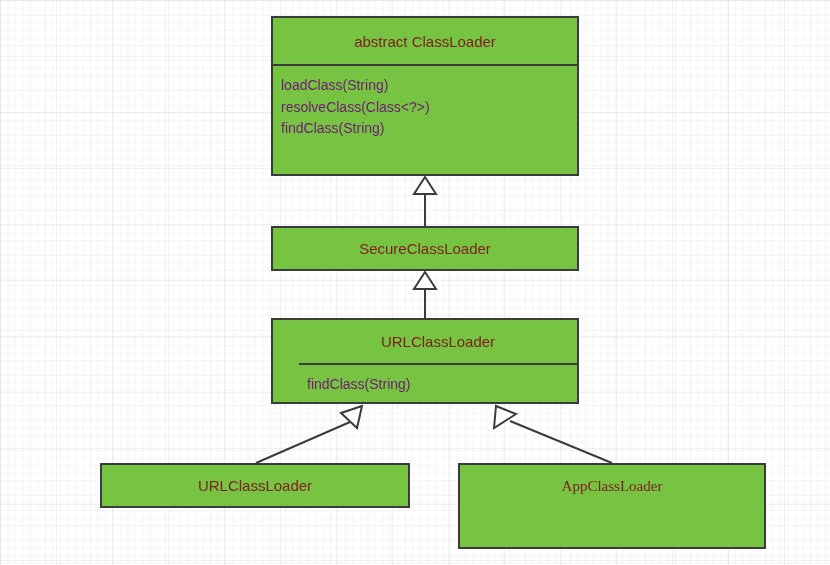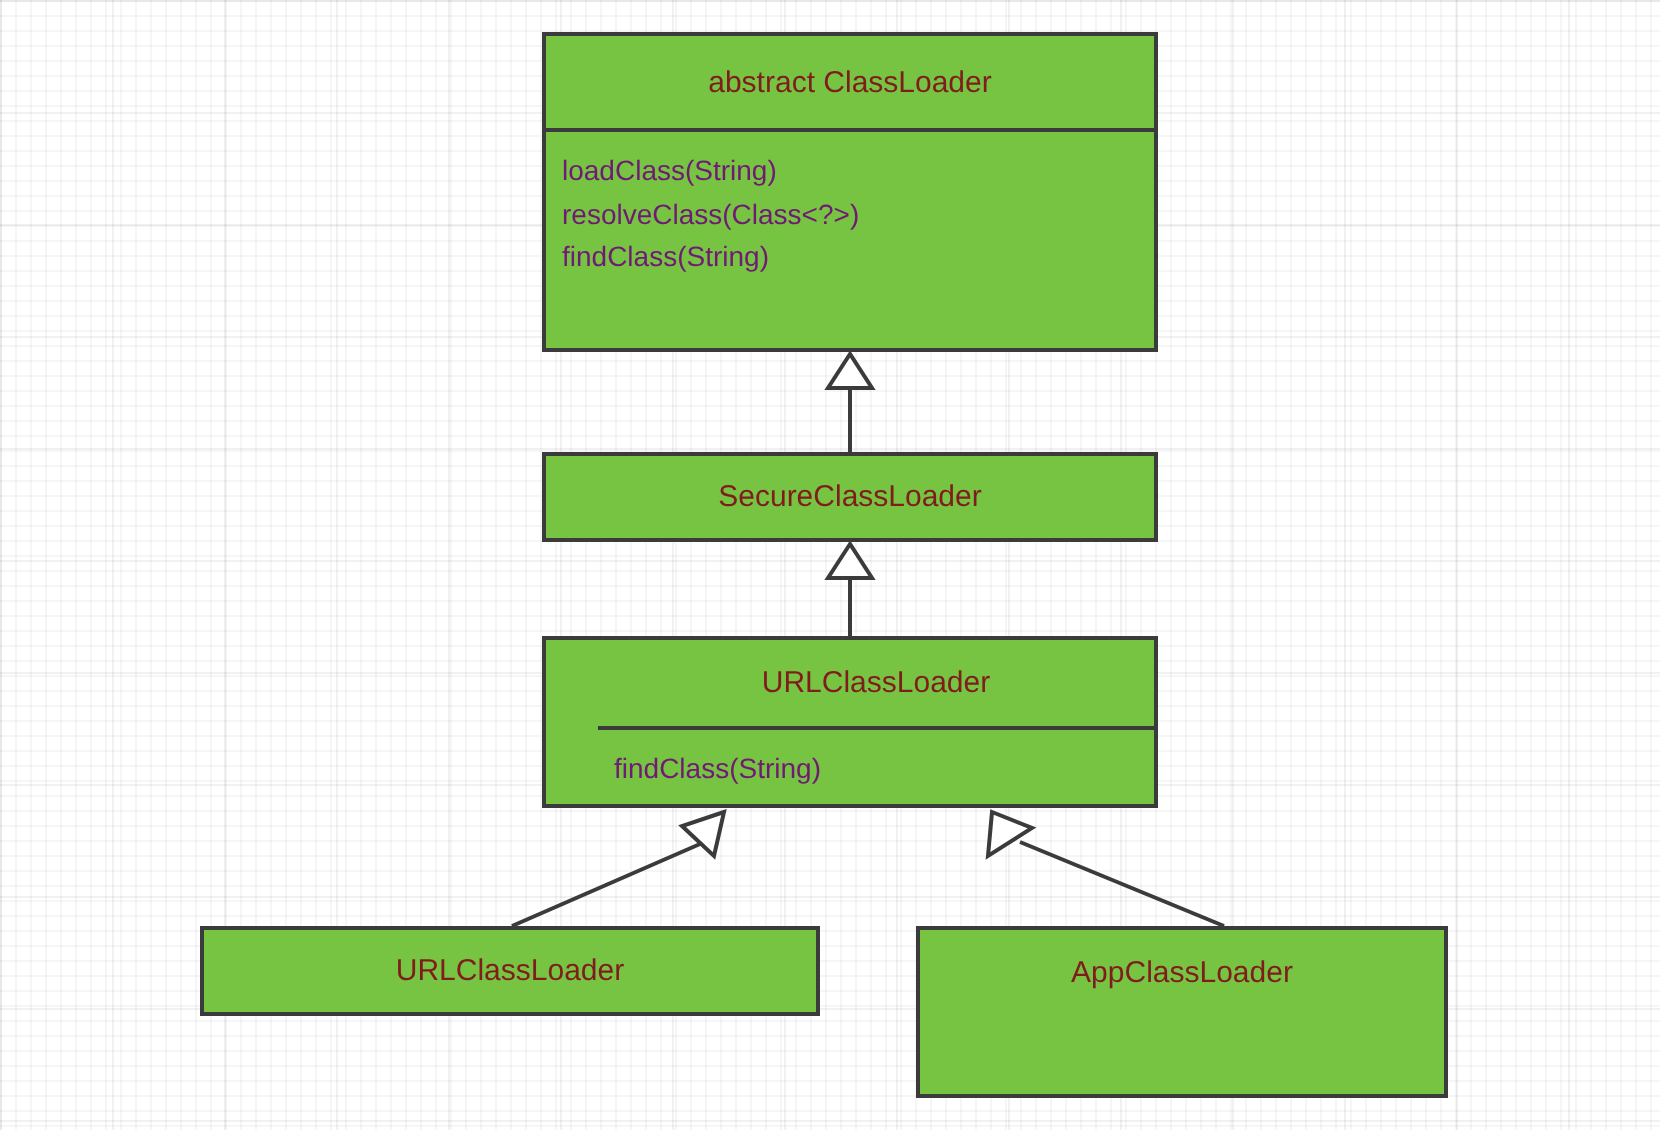--- a/index.html
+++ b/index.html
@@ -113,17 +113,17 @@
     <div class="uml-title" style="height:43px;">URLClassLoader</div>
     <div class="uml-members">
       <div class="uml-member">findClass(String)</div>
     </div>
   </div>
 
   <div class="uml-class" style="left:100px; top:463px; width:310px; height:45px;">
     <div class="uml-title" style="height:41px;">URLClassLoader</div>
   </div>
 
-  <div class="uml-class" style="left:458px; top:463px; width:266px; height:86px;">
+  <div class="uml-class" style="left:458px; top:463px; width:308px; height:86px;font-family:Liberation Serif, serif;">
     <div class="uml-title" style="height:43px;">AppClassLoader</div>
   </div>
 
 </div>
 
 </body></html>

